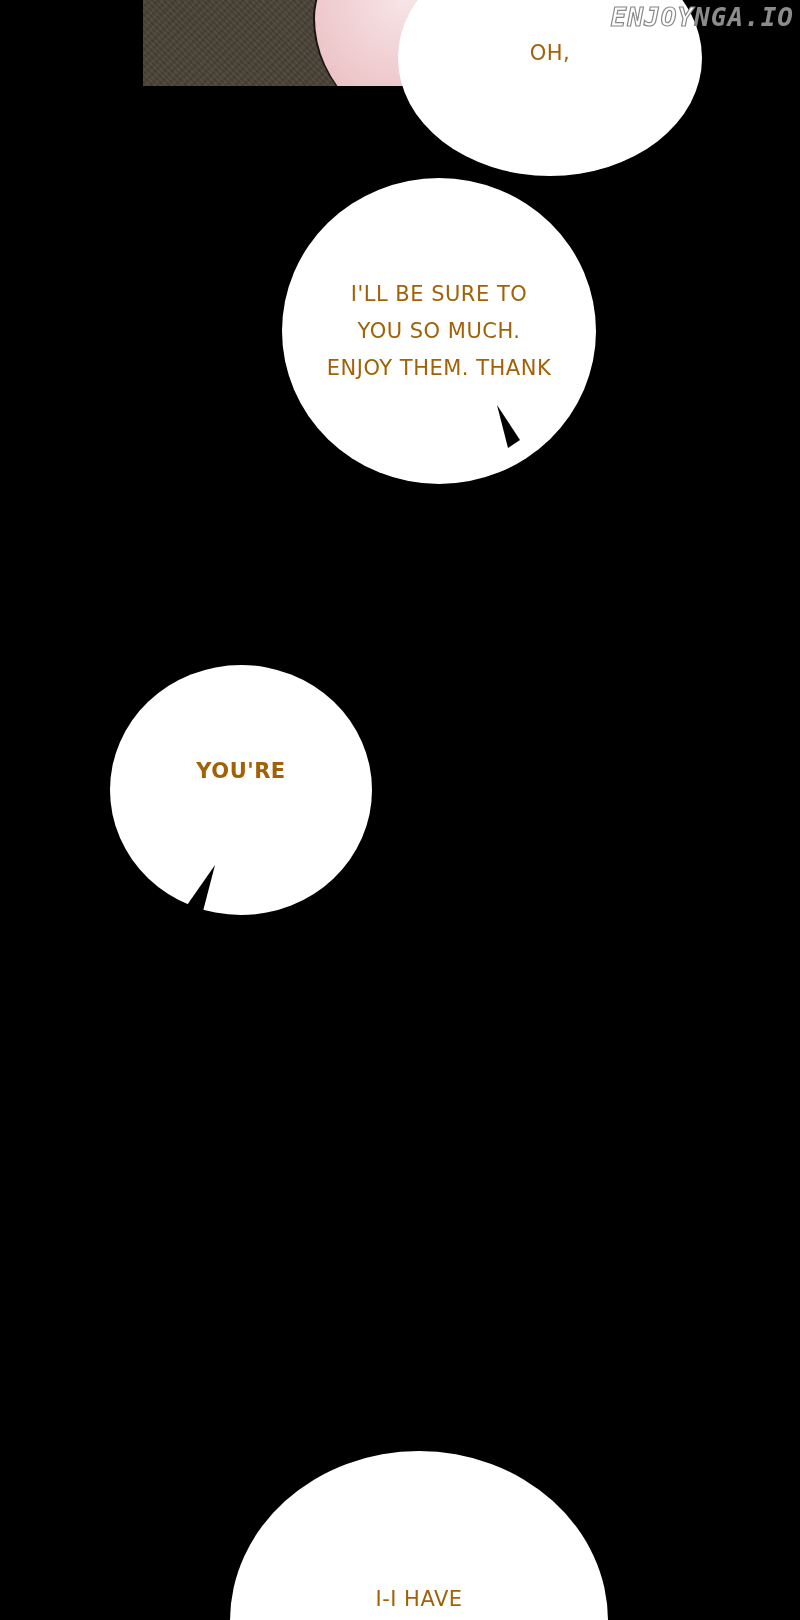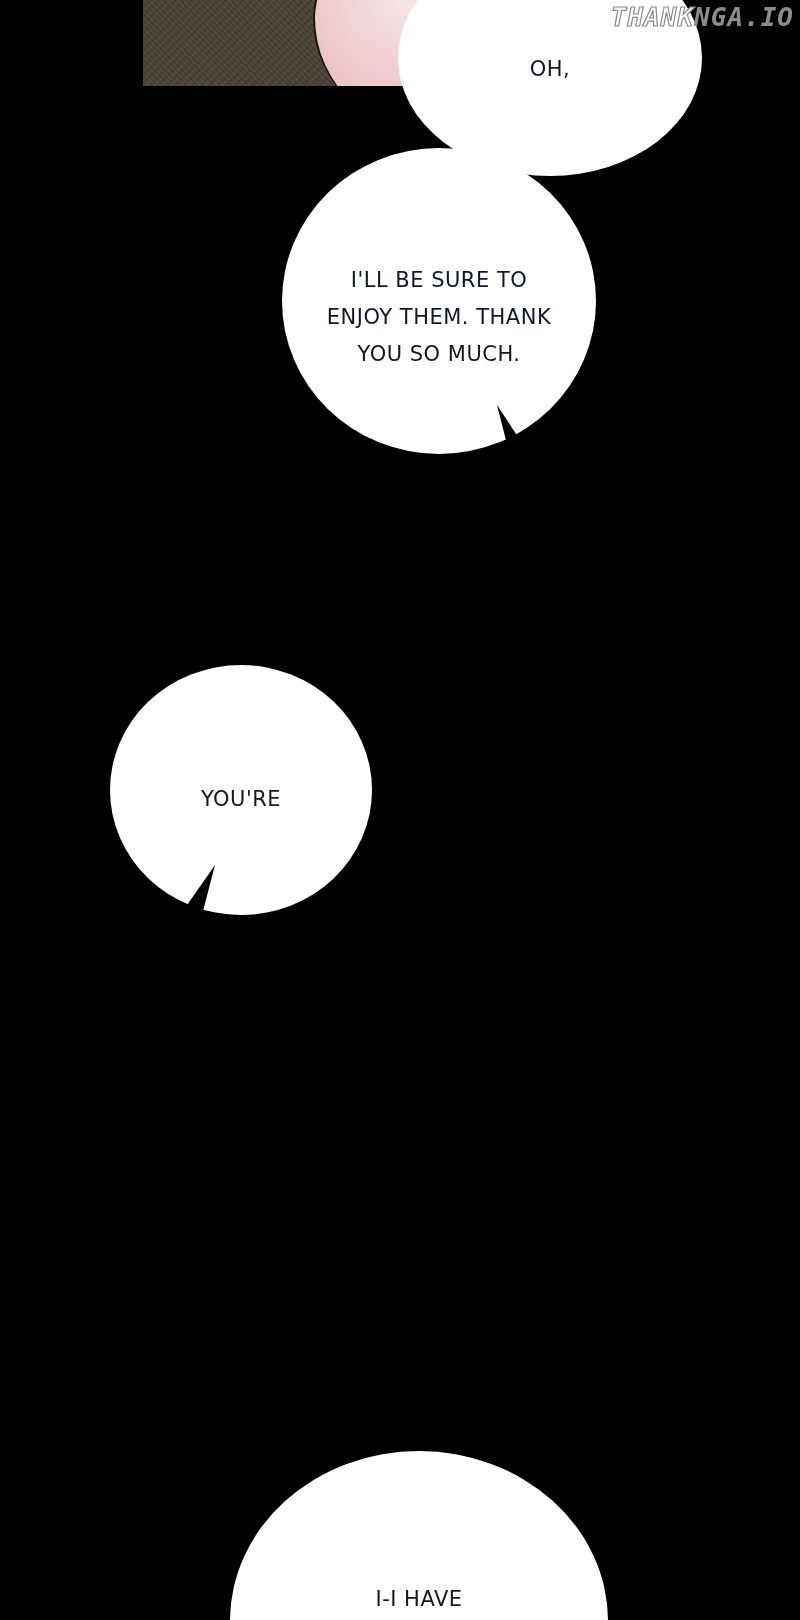--- a/index.html
+++ b/index.html
@@ -20,24 +20,23 @@
       position: absolute; left: 170px; top: -60px; width: 220px; height: 200px;
       background: radial-gradient(circle at 40% 30%, #f7e4e6 0%, #ecc3c6 55%, #e0a9ae 100%);
       border-radius: 45% 0 0 70%;
       border-left: 2px solid #1a1414;
     }
     .bubble {
       position: absolute; background: #ffffff; border-radius: 50%;
     }
     .bubble-text {
       position: absolute; left: 0; right: 0; text-align: center;
-      color: #0f172a; font-family: "DejaVu Sans", sans-serif;
+      color: #a16207; font-family: "DejaVu Sans", sans-serif;
       font-size: 21px; line-height: 37px; letter-spacing: 0.5px;
       text-transform: uppercase;
-      margin-top: 16px;
     }
     .tail { position: absolute; width: 0; height: 0; }
     .watermark {
       position: absolute; top: 2px; right: 6px;
       font-family: "DejaVu Sans Mono", monospace; font-weight: bold; font-style: italic;
       font-size: 26px; letter-spacing: 1px;
     }
     .watermark .wm-a { color: #ffffff; -webkit-text-stroke: 1.2px #8a8a8a; }
     .watermark .wm-b { color: #8c8c8c; text-align: right; }
   </style>
@@ -47,41 +46,41 @@
 <div class="panel-image">
   <div class="skin"></div>
 </div>
 
 <div class="bubble" style="left:398px; top:-60px; width:304px; height:236px;">
   <div class="bubble-text" style="top:95px;">
     <div>OH,</div>
   </div>
 </div>
 
-<div class="bubble" style="left:282px; top:148px; width:314px; height:306px;">
+<div class="bubble" style="left:282px; top:178px; width:314px; height:306px;">
   <div class="bubble-text" style="top:98px;">
     <div>I'LL BE SURE TO</div>
+    <div>YOU SO MUCH.</div>
     <div>ENJOY THEM. THANK</div>
-    <div>YOU SO MUCH.</div>
   </div>
 </div>
 <svg class="tail" style="position:absolute; left:490px; top:400px; width:40px; height:60px; overflow:visible;">
   <polygon points="7,5 30,40 18,48" fill="#000000"></polygon>
 </svg>
 
 <div class="bubble" style="left:110px; top:665px; width:262px; height:250px;">
-  <div class="bubble-text" style="top:100px;">
+  <div class="bubble-text" style="top:88px;font-weight:bold;">
     <div>YOU'RE</div>
   </div>
 </div>
 <svg class="tail" style="position:absolute; left:180px; top:860px; width:40px; height:60px; overflow:visible;">
   <polygon points="35,5 22,55 5,48" fill="#000000"></polygon>
 </svg>
 
 <div class="bubble" style="left:230px; top:1451px; width:378px; height:340px;">
-  <div class="bubble-text" style="top:114px;">
+  <div class="bubble-text" style="top:130px;">
     <div>I-I HAVE</div>
   </div>
 </div>
 
 <div class="watermark">
-  <span class="wm-a">THANK</span><span class="wm-b">NGA.IO</span>
+  <span class="wm-a">ENJOY</span><span class="wm-b">NGA.IO</span>
 </div>
 
 </body></html>

